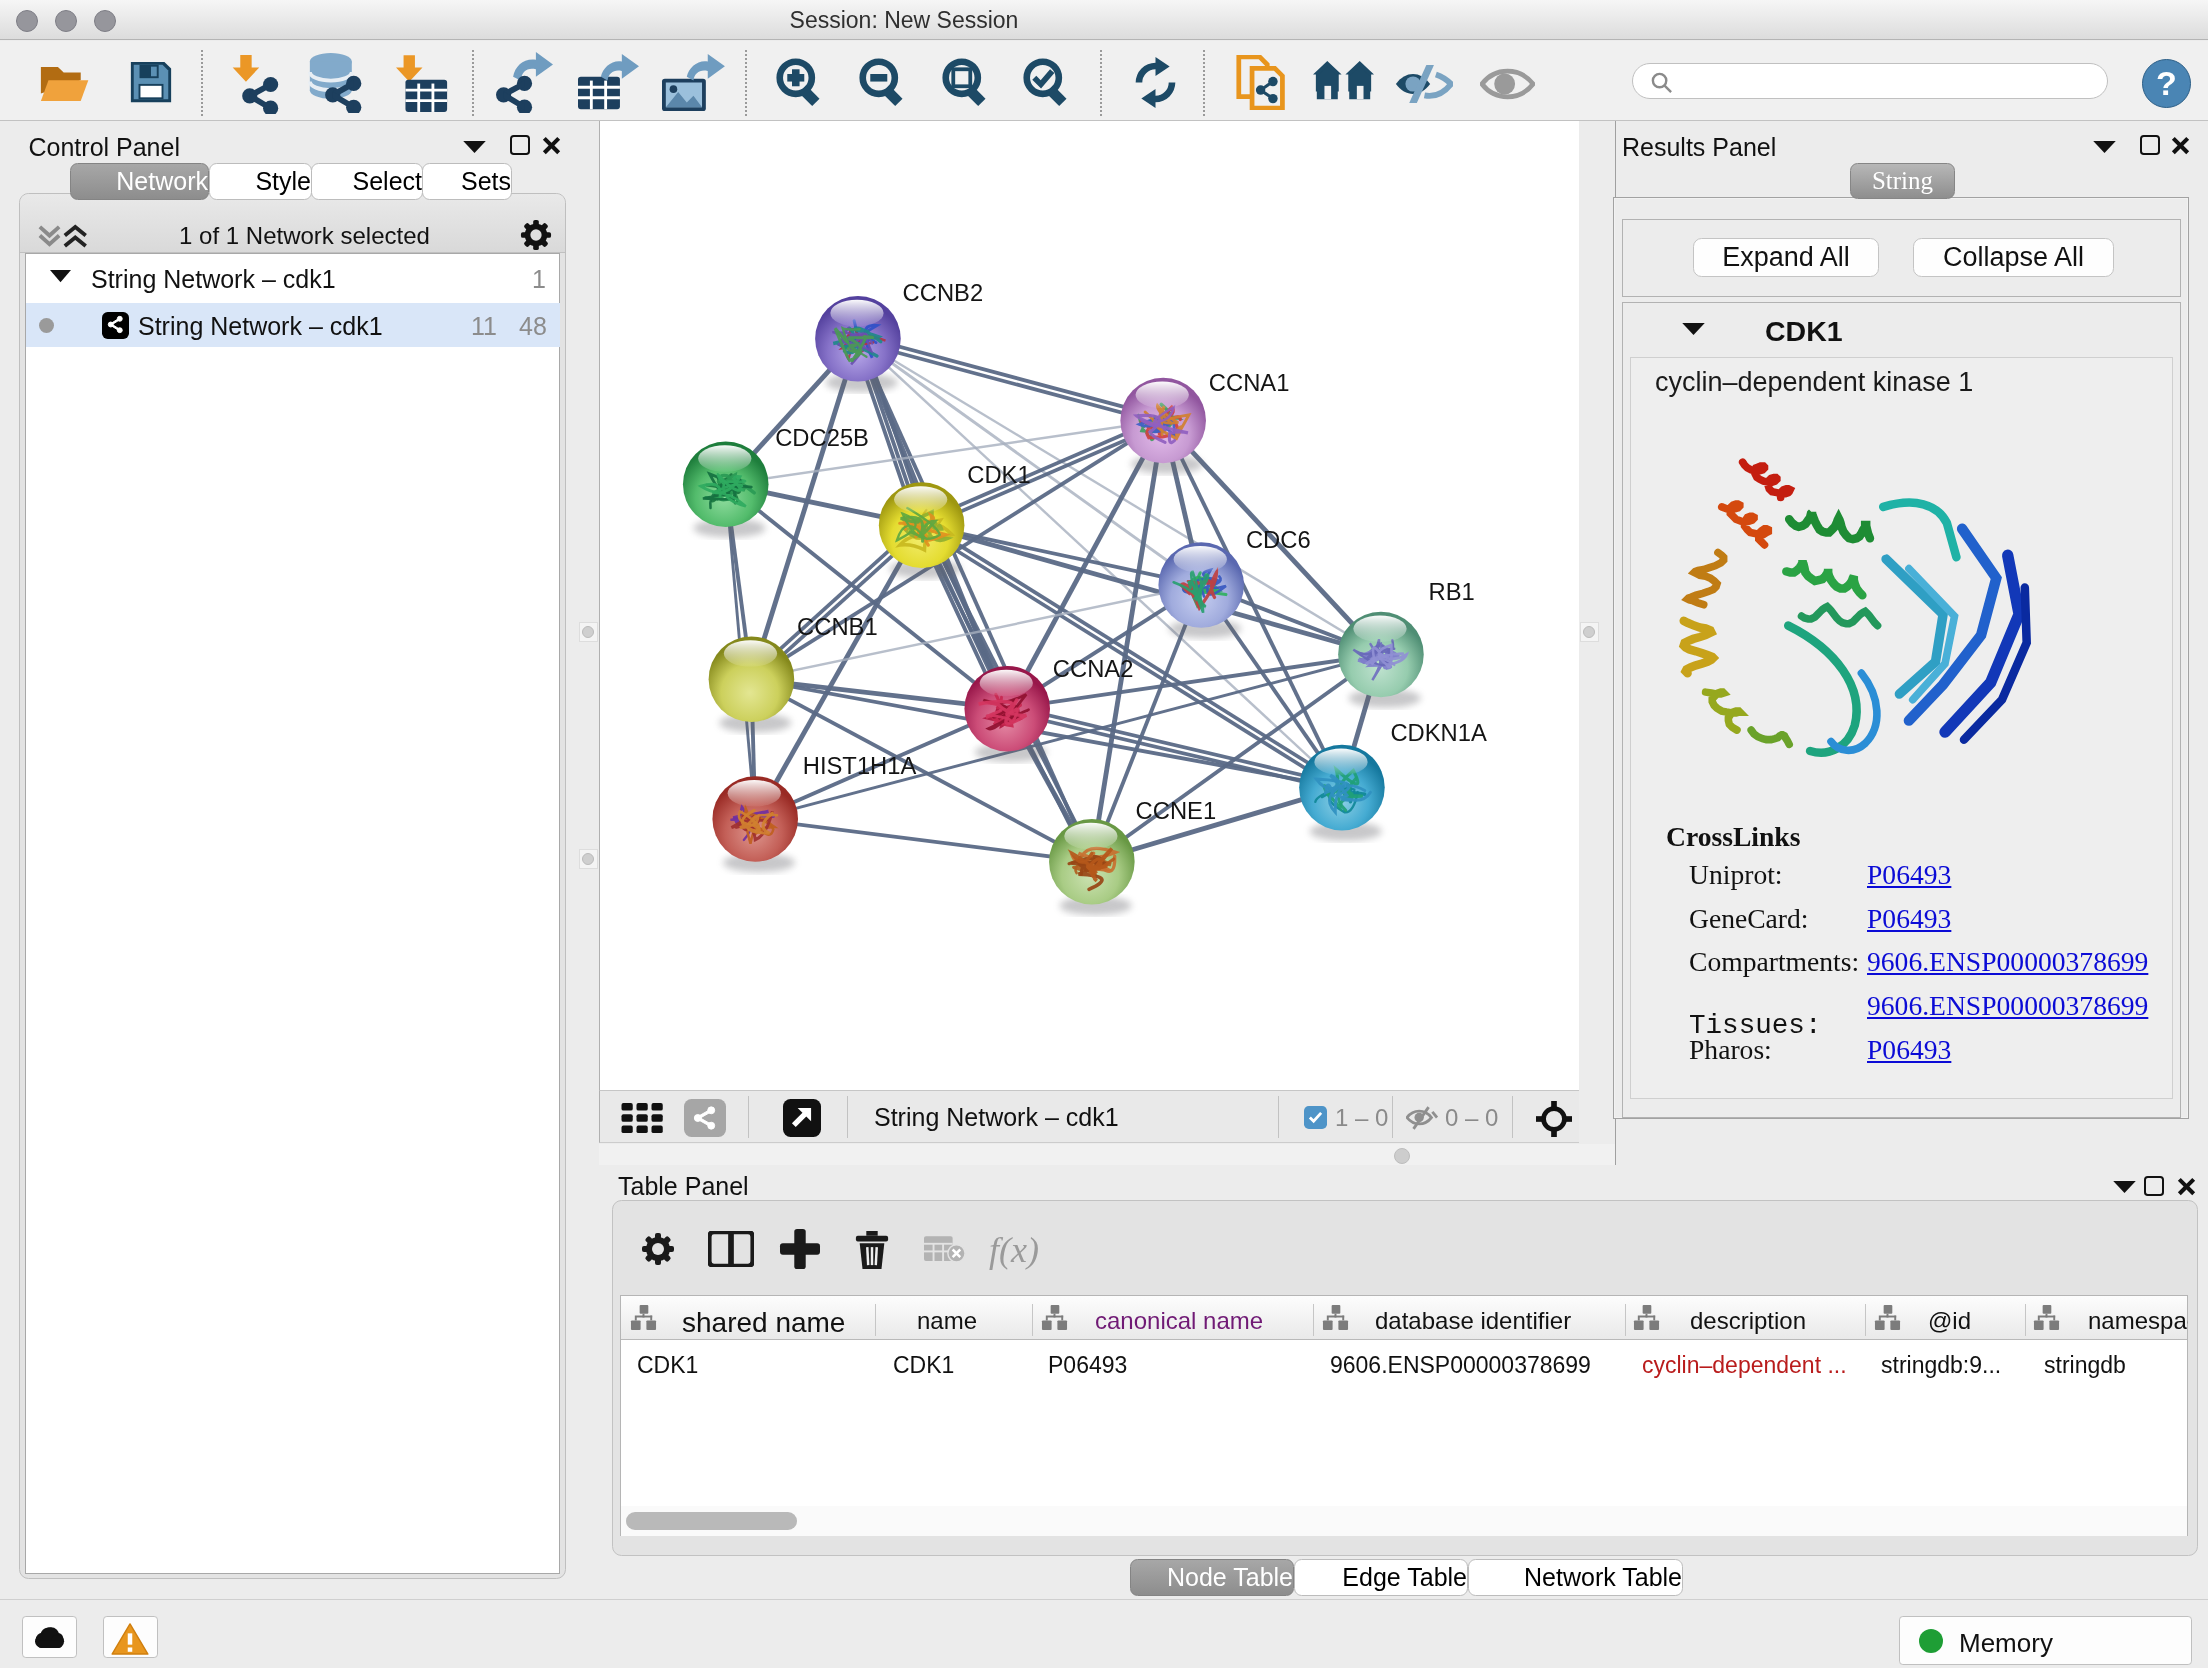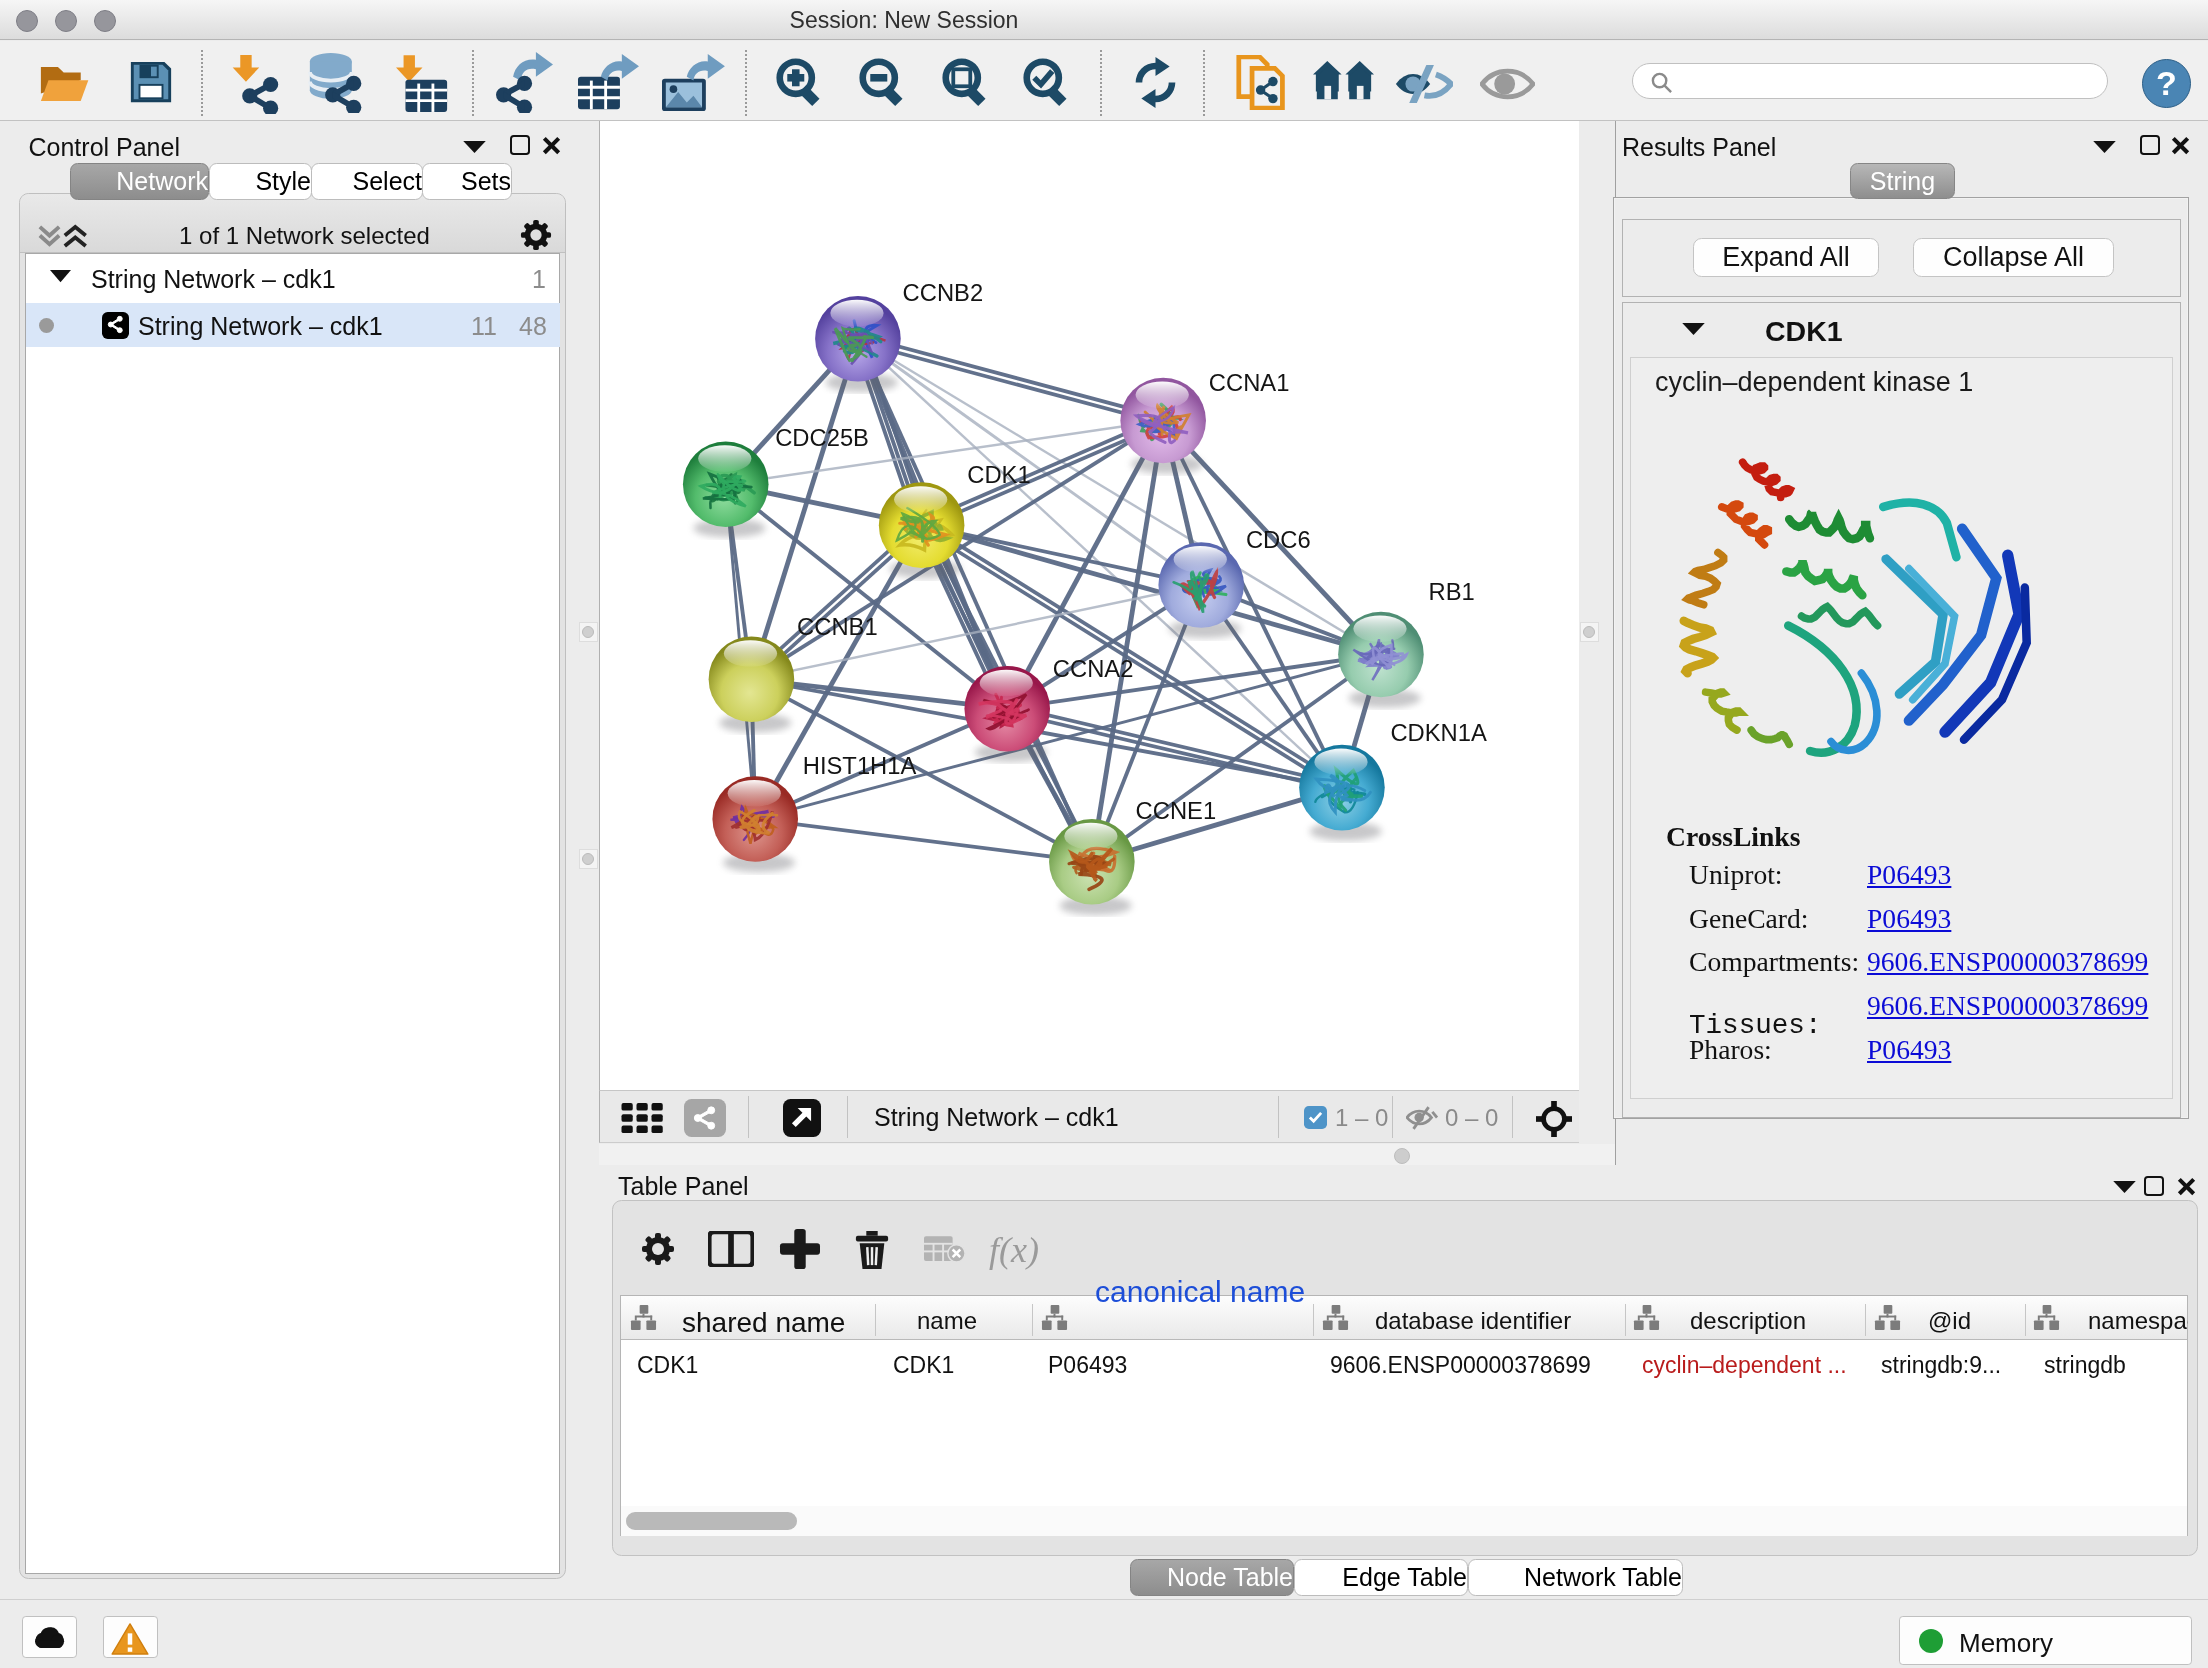--- a/index.html
+++ b/index.html
@@ -667,21 +667,21 @@
   <div class="abs ptitle" style="left:1622px; top:133px;">Results Panel</div>
   <svg class="abs" style="left:2092px; top:139px;" width="25" height="15" viewBox="0 0 26 16">
       <path d="M1 2 L25 2 L13 15 Z" fill="#111"></path>
     </svg>
   <div class="abs" style="left:2140px; top:135px; width:20px; height:20px; border:2.9px solid #111; border-radius:3.8px;"></div>
   <svg class="abs" style="left:2169px; top:134px;" width="23" height="23" viewBox="0 0 24 24">
       <path d="M3 6 L6 3 L12 9 L18 3 L21 6 L15 12 L21 18 L18 21 L12 15 L6 21 L3 18 L9 12 Z" fill="#111"></path>
     </svg>
 
   <div class="abs" style="left:1613px; top:197px; width:576px; height:922px; border:1px solid #a2a2a2; box-shadow:inset 0 0 0 1px #f2f2f2; background:#ececec;"></div>
-  <div class="abs" style="left:1850px; top:163px; width:105px; height:36px; background:linear-gradient(#b7b7b7,#8e8e8e); border:1px solid #868686; border-radius:7.6px; color:#fff; font-size:25px; text-align:center; line-height:34px; z-index:2;">String</div>
+  <div class="abs" style="left:1850px; top:163px; width:105px; height:36px; background:linear-gradient(#b7b7b7,#8e8e8e); border:1px solid #868686; border-radius:7.6px; color:#fff; font-size:25px; text-align:center; line-height:34px; z-index:2;font-family:Liberation Serif, serif;">String</div>
 
   <div class="abs" style="left:1622px; top:219px; width:559px; height:78px; border:1px solid #b2b2b2;"></div>
   <div class="abs" style="left:1693px; top:238px; width:186px; height:39px; background:#fefefe; border:1px solid #c4c4c4; border-radius:8.6px; font-size:27px; color:#111; text-align:center; line-height:37px;">Expand All</div>
   <div class="abs" style="left:1913px; top:238px; width:201px; height:39px; background:#fefefe; border:1px solid #c4c4c4; border-radius:8.6px; font-size:27px; color:#111; text-align:center; line-height:37px;">Collapse All</div>
 
   <div class="abs" style="left:1622px; top:302px; width:559px; height:816px; border:1px solid #b2b2b2;"></div>
   <svg class="abs" style="left:1681px; top:321px;" width="25" height="15" viewBox="0 0 26 16">
       <path d="M1 2 L25 2 L13 15 Z" fill="#111"></path>
     </svg>
   <div class="abs" style="left:1765px; top:315px; font-size:28.5px; font-weight:bold; color:#111;">CDK1</div>
@@ -832,21 +832,21 @@
         <rect x="10" y="1" width="9" height="9" rx="1"></rect>
         <rect x="1" y="17" width="10" height="10" rx="1"></rect>
         <rect x="17" y="17" width="10" height="10" rx="1"></rect>
         <path d="M13 10 L15 10 L15 14 L7 14 L7 17 L5 17 L5 12 L13 12 Z"></path>
         <path d="M21 12 L23 12 L23 17 L21 17 Z"></path>
         <path d="M13 12 L23 12 L23 14 L13 14 Z"></path>
       </g>
     </svg>
   <div class="abs" style="left:682px; top:1307px; font-size:28px; color:#111;">shared name</div>
   <div class="abs" style="left:917px; top:1307px; font-size:24px; color:#111;">name</div>
-  <div class="abs" style="left:1095px; top:1275px; font-size:30px; color:#1d4ed8;">canonical name</div>
+  <div class="abs" style="left:1095px; top:1307px; font-size:24px; color:#701a75;">canonical name</div>
   <div class="abs" style="left:1375px; top:1307px; font-size:24px; color:#111;">database identifier</div>
   <div class="abs" style="left:1690px; top:1307px; font-size:24px; color:#111;">description</div>
   <div class="abs" style="left:1928px; top:1307px; font-size:24px; color:#111;">@id</div>
   <div class="abs" style="left:2088px; top:1307px; font-size:24px; color:#111; width:100px; overflow:hidden; white-space:nowrap;">namespace</div>
 
   <div class="abs" style="left:875px; top:1304px; width:1px; height:32px; background:#c6c6c6;"></div>
   <div class="abs" style="left:1032px; top:1304px; width:1px; height:32px; background:#c6c6c6;"></div>
   <div class="abs" style="left:1313px; top:1304px; width:1px; height:32px; background:#c6c6c6;"></div>
   <div class="abs" style="left:1625px; top:1304px; width:1px; height:32px; background:#c6c6c6;"></div>
   <div class="abs" style="left:1865px; top:1304px; width:1px; height:32px; background:#c6c6c6;"></div>

